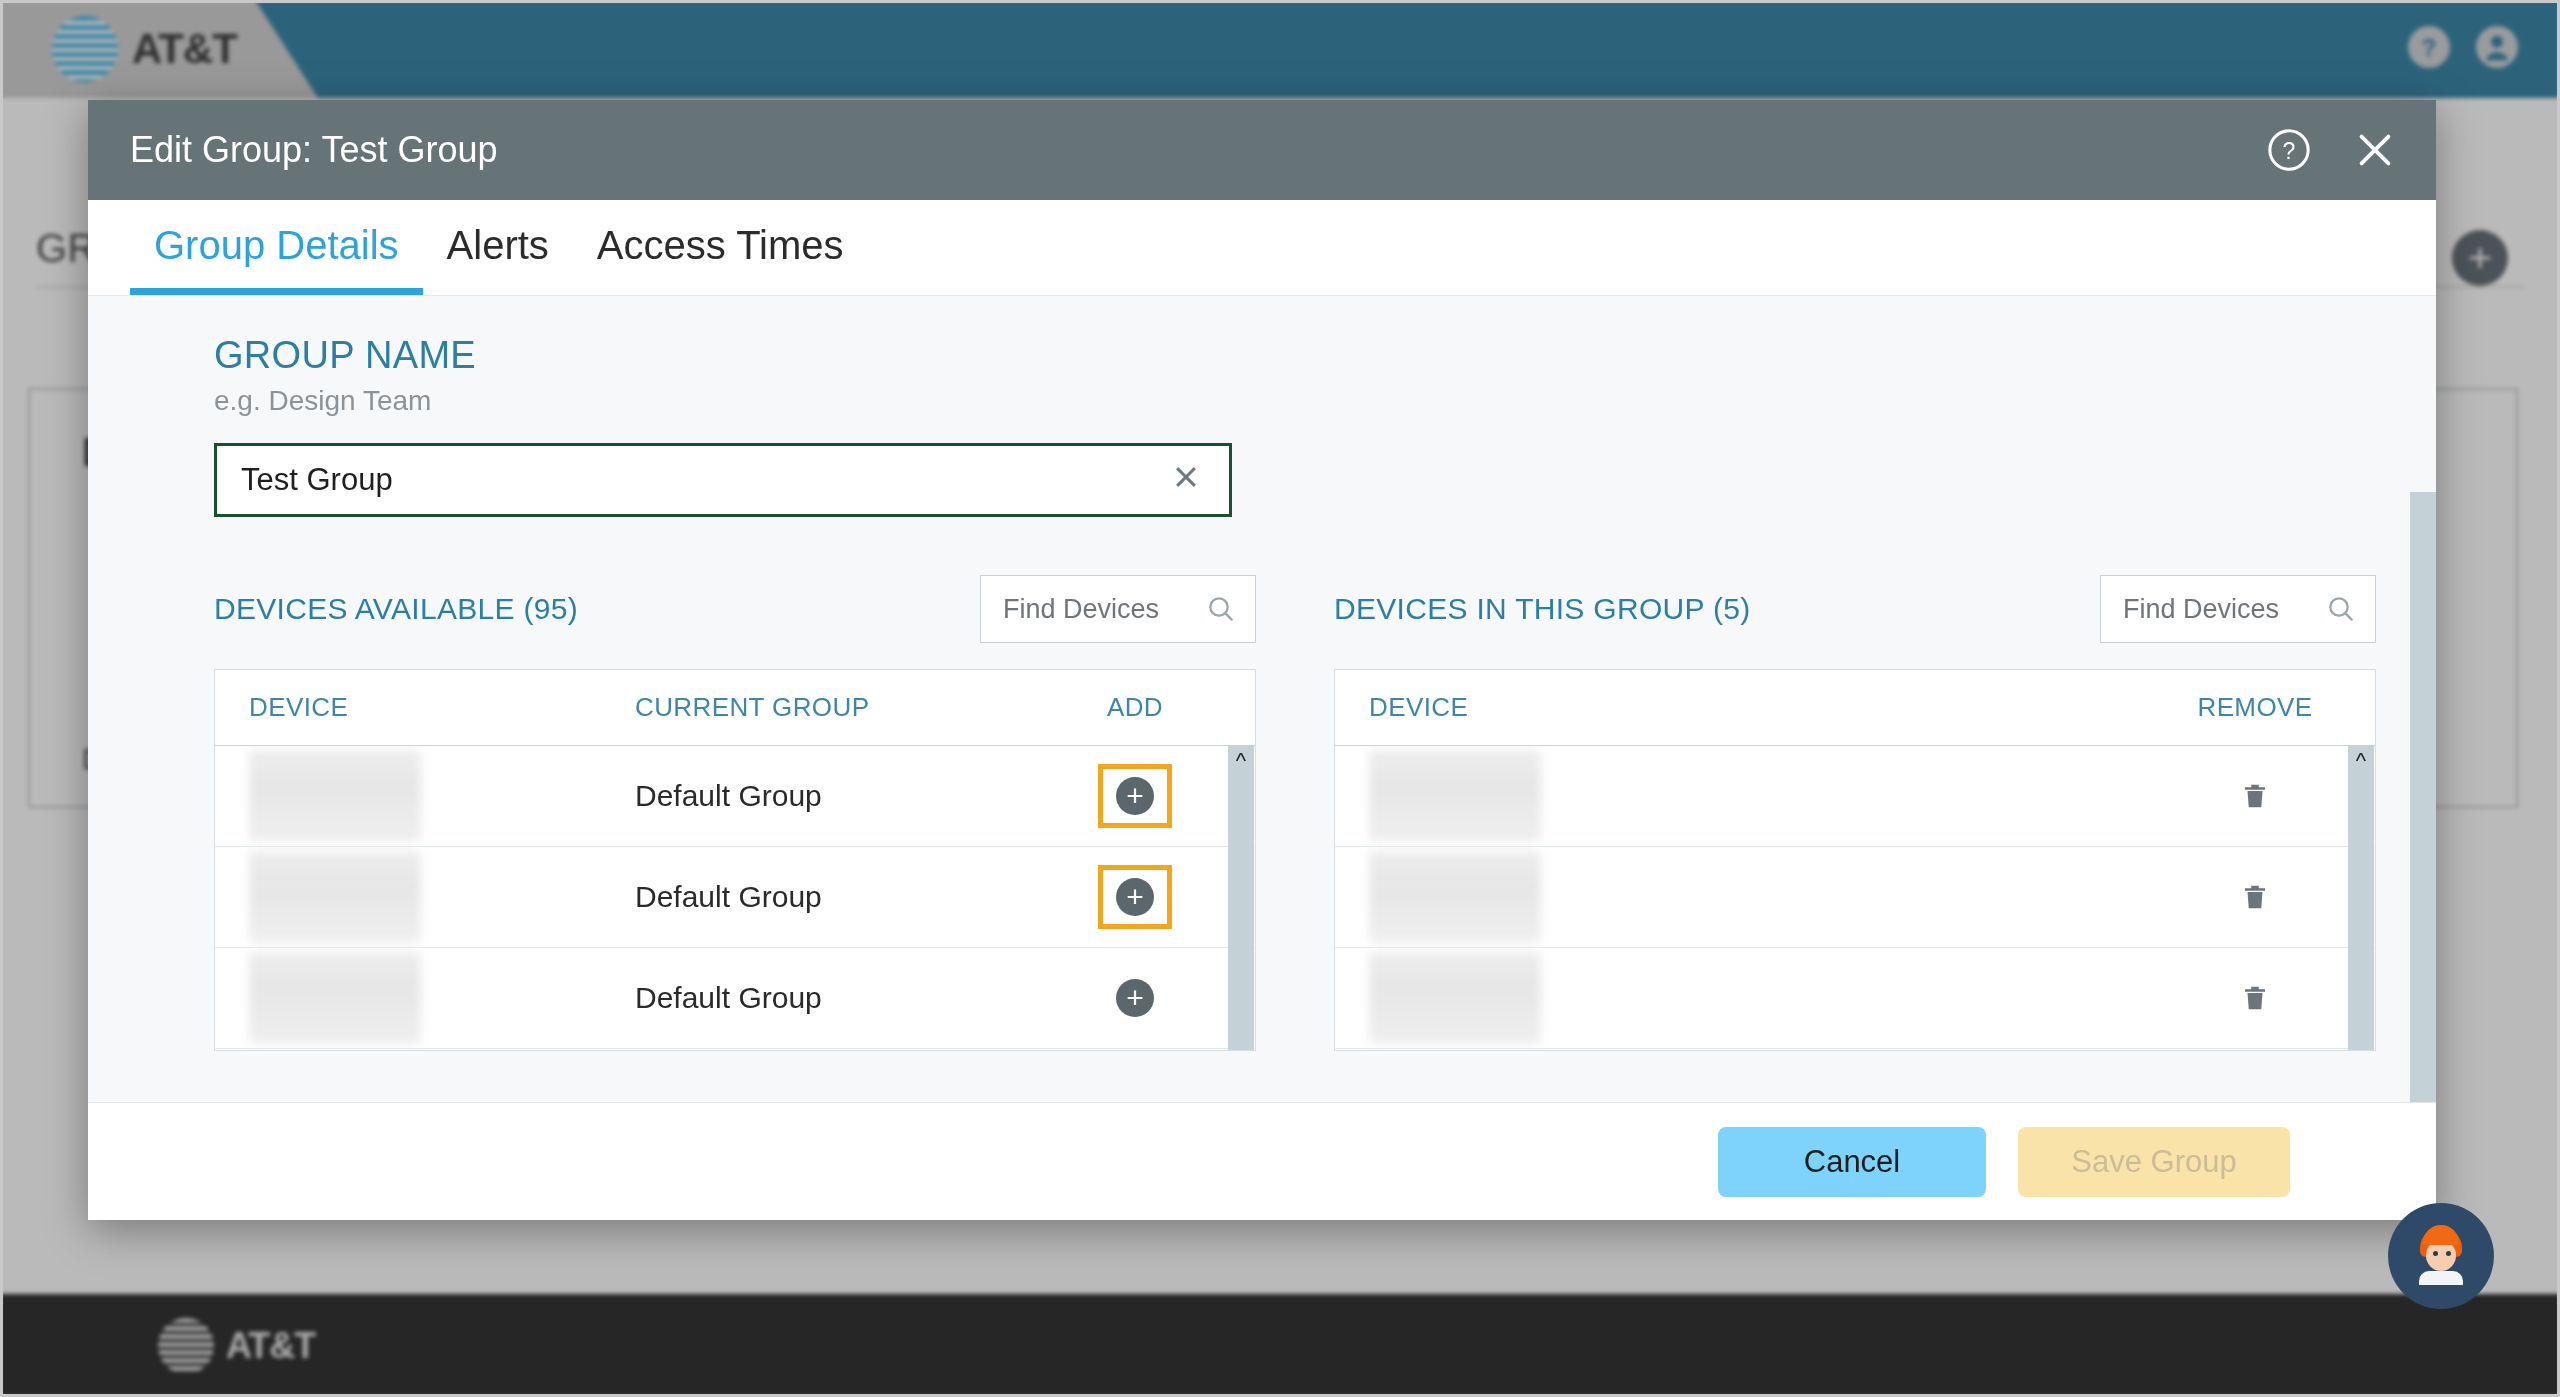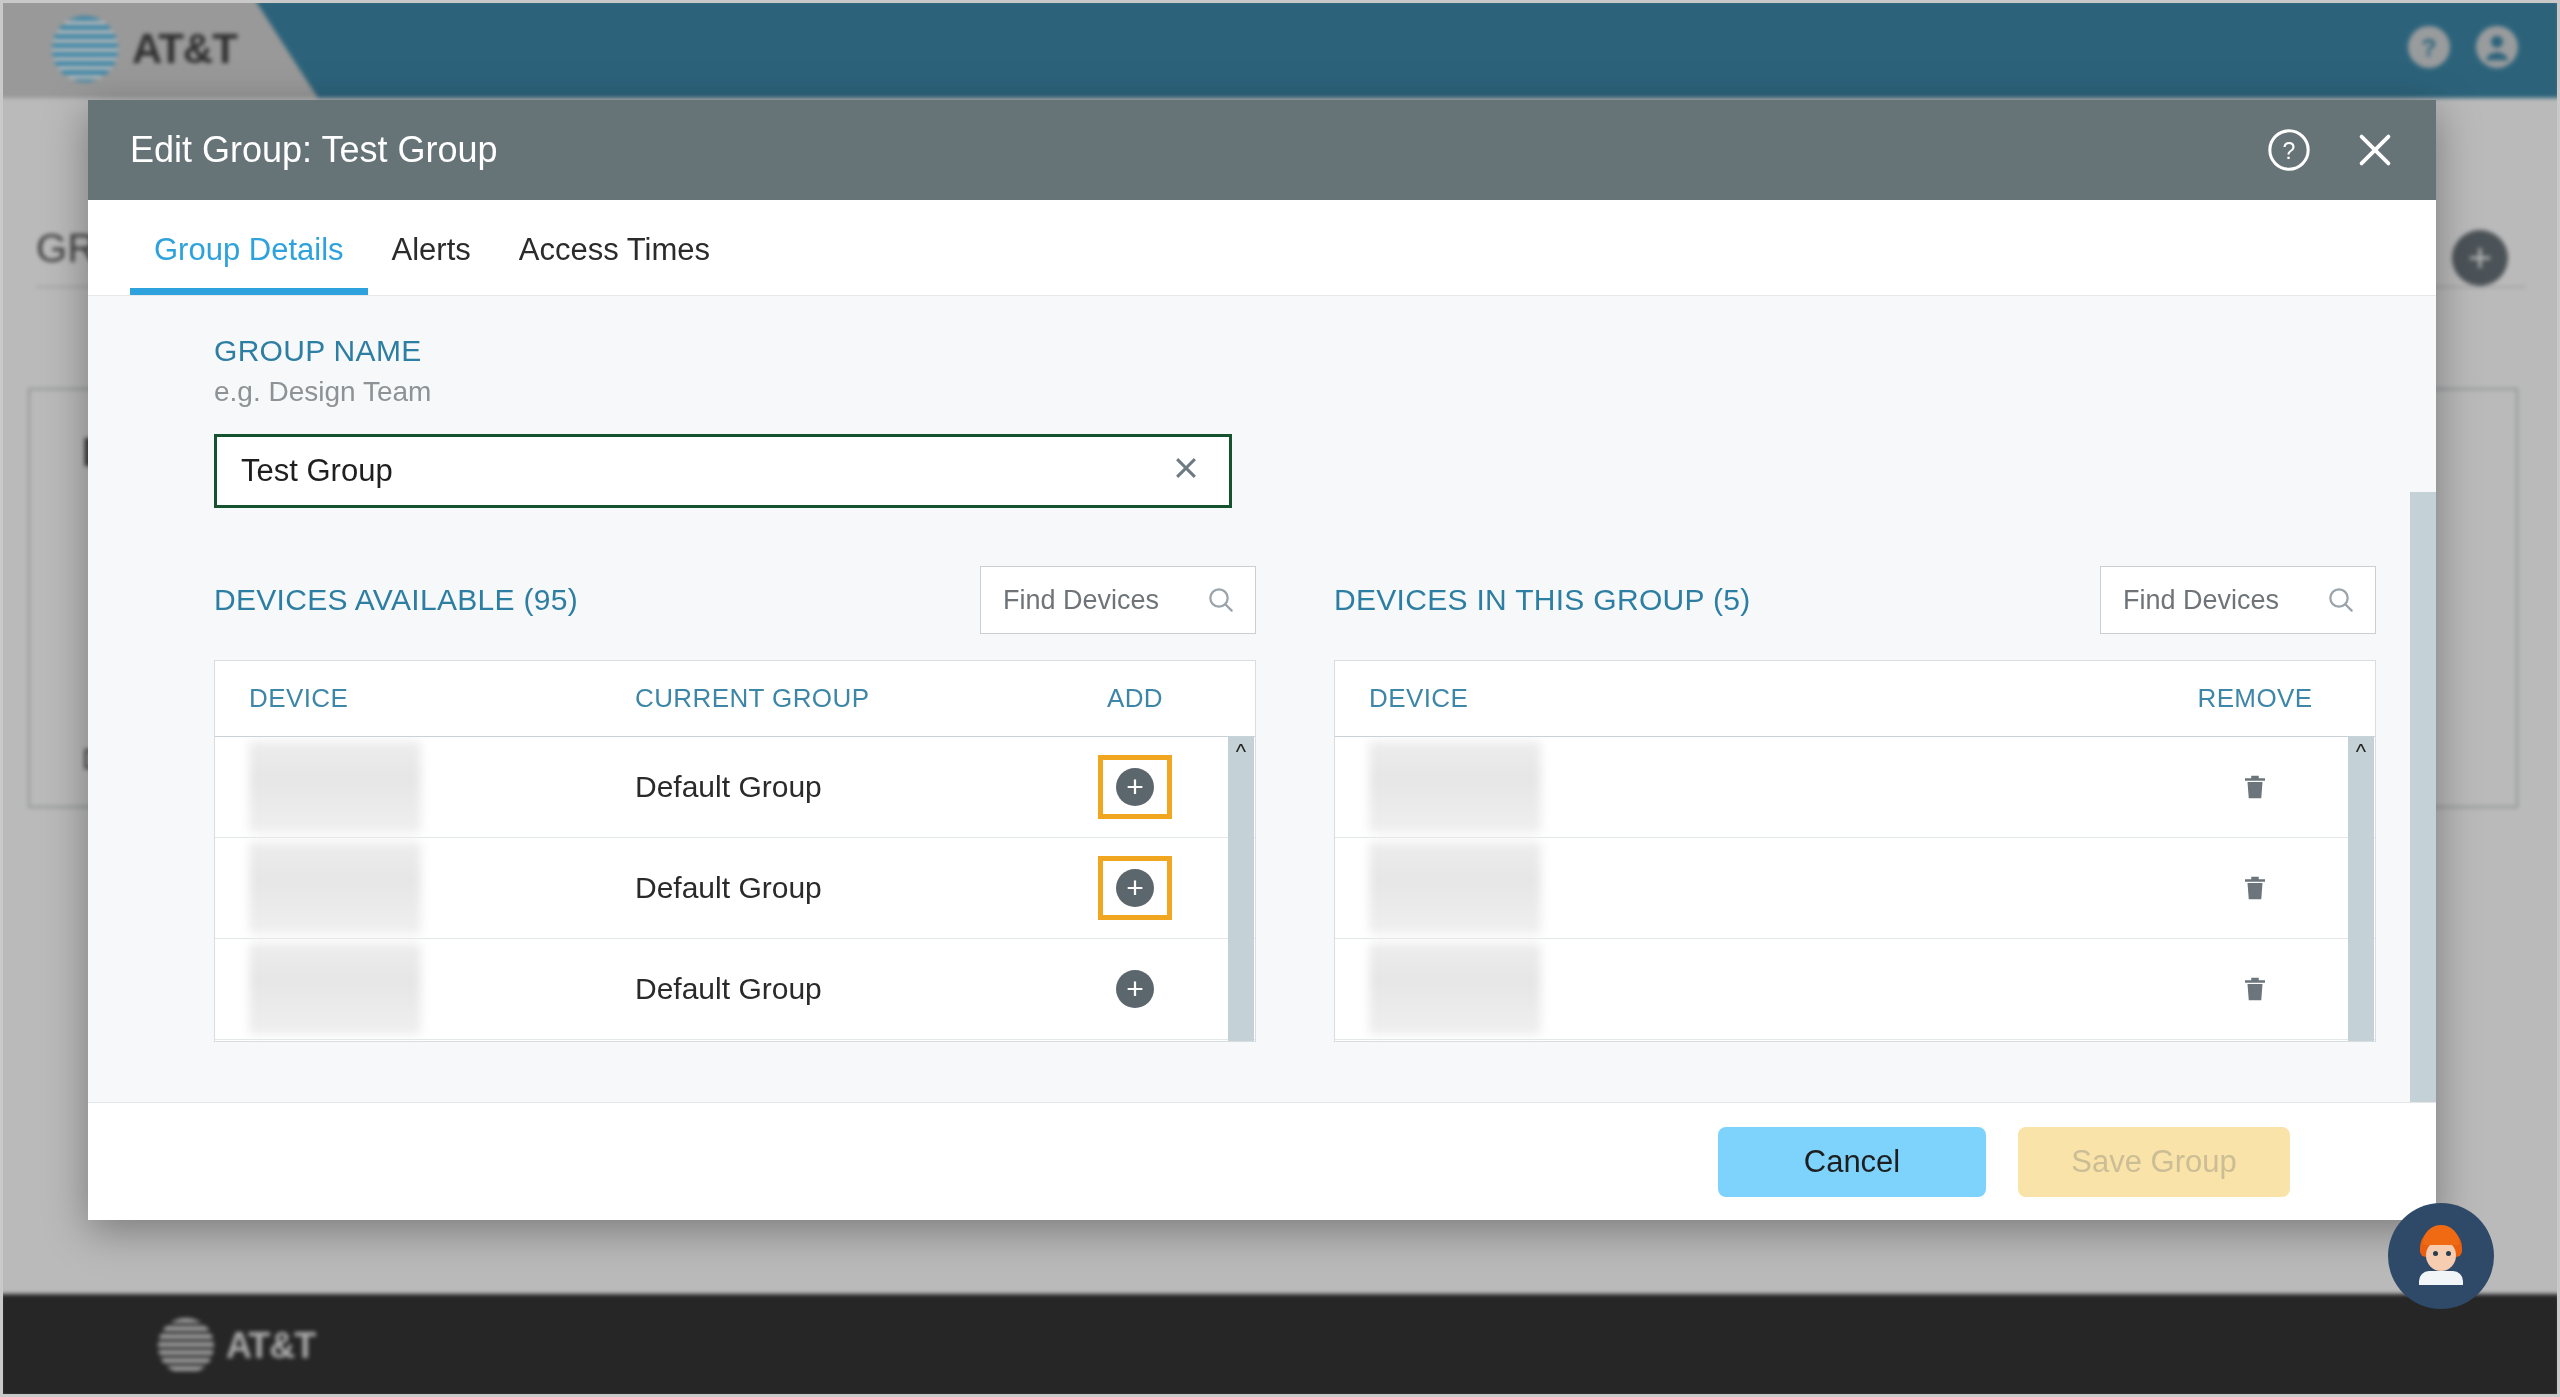--- a/index.html
+++ b/index.html
@@ -151,37 +151,37 @@
   .head-ico { color:#fff; display:flex; align-items:center; justify-content:center; }
 
   .tabs {
     height: 96px; background: #fff;
     display: flex; align-items: flex-end;
     padding-left: 42px; gap: 0;
     border-bottom: 1px solid #e8e8e8;
     flex: 0 0 96px;
   }
   .tab {
-    font-size: 31px; color: #2b2b2b;
+    font-size: 40px; color: #2b2b2b;
     padding: 0 24px 20px 24px;
     border-bottom: 7px solid transparent;
   }
   .tab.active { color: #2da2dd; border-bottom-color: #2da2dd; }
 
   .modal-body {
     position: relative;
     flex: 1 1 auto;
     background: #f7f8f9;
     padding: 38px 0 0 0;
     overflow: hidden;
   }
   .body-pad { padding: 0 60px 0 126px; }
 
   .field-label {
-    font-size: 30px; color: #2d7ea3; letter-spacing:.3px;
+    font-size: 38px; color: #2d7ea3; letter-spacing:.3px;
   }
   .field-hint {
     font-size: 28px; color: #8c9296; margin-top: 8px;
   }
   .name-input-wrap {
     position: relative;
     margin-top: 26px;
     width: 1018px; height: 74px;
     background: #fff; border: 3px solid #14532d;
     display: flex; align-items: flex-start;

